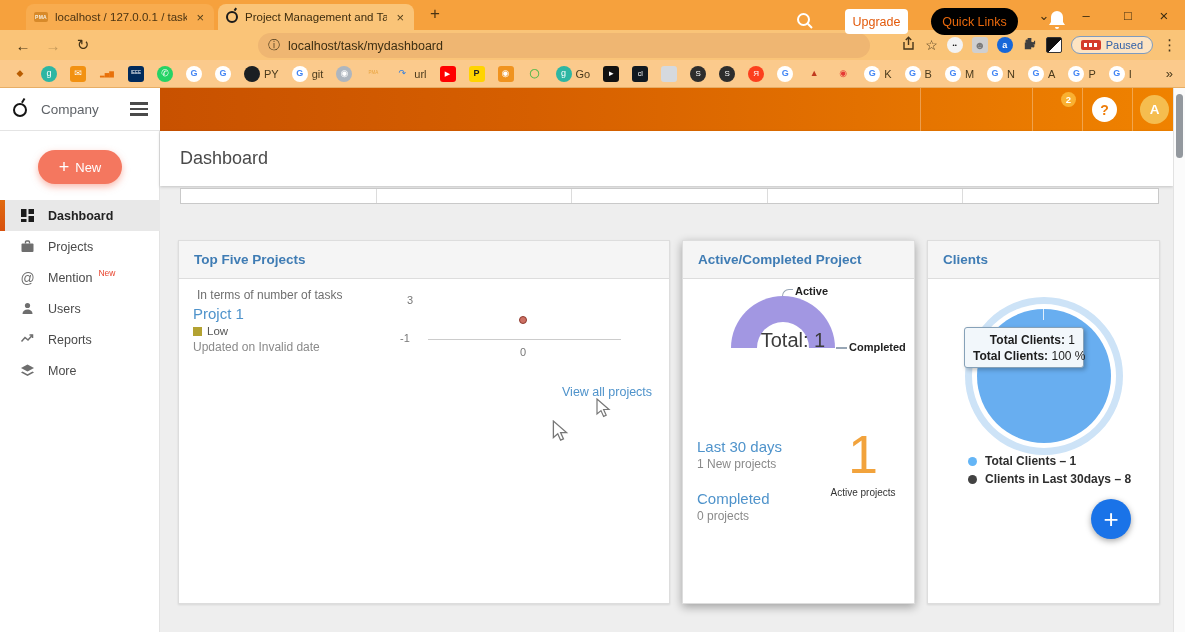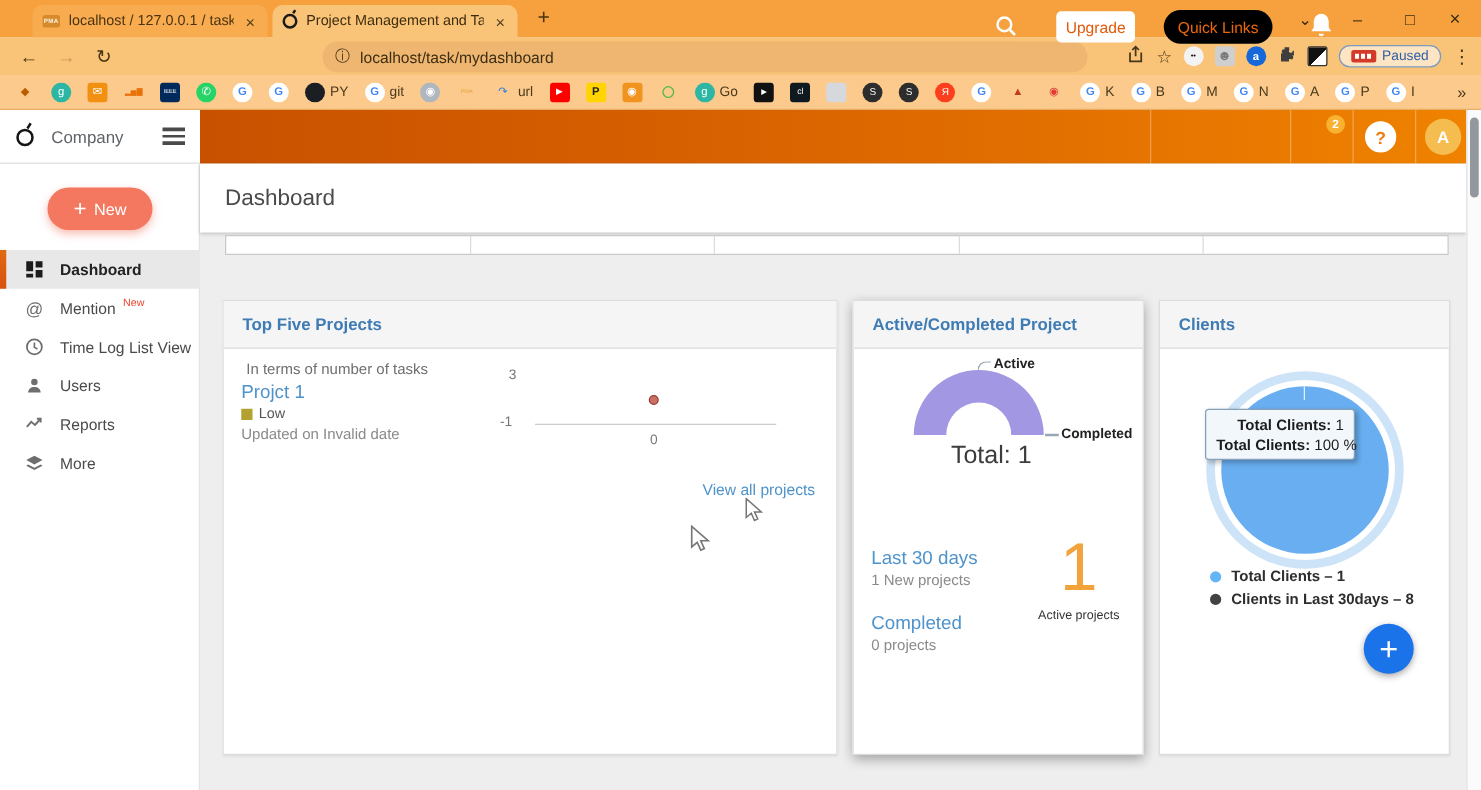--- a/index.html
+++ b/index.html
@@ -94,21 +94,21 @@
   .tick { position:absolute; font-size:11px; color:#777; }
   .c1-axisline { position:absolute; left:249px; top:98px; width:193px; height:1px; background:#ccc; }
   .c1-dot { position:absolute; left:340px; top:75px; width:8px; height:8px; border-radius:50%; background:#cd7064; border:1.5px solid #8e3a2e; }
   .c1-link { position:absolute; left:383px; top:144px; font-size:12.5px; color:#4f93cb; }
 
   
   .gauge { position:absolute; left:48px; top:55px; width:104px; height:52px; background:#a297e2; border-radius:104px 104px 0 0; }
   .gauge-hole { position:absolute; left:74px; top:81px; width:52px; height:26px; background:#fff; border-radius:52px 52px 0 0; }
   .gauge-lbl-a { position:absolute; left:112px; top:44px; font-size:11px; font-weight:bold; color:#222; }
   .gauge-leader-a { position:absolute; left:99px; top:48px; width:11px; height:7px; border-left:1.5px solid #98a6b5; border-top:1.5px solid #98a6b5; border-top-left-radius:7px; }
-  .gauge-total { position:absolute; left:55px; top:88px; width:110px; text-align:center; font-size:20px; color:#3c3c3c;margin-top:24px; }
+  .gauge-total { position:absolute; left:55px; top:88px; width:110px; text-align:center; font-size:20px; color:#3c3c3c; }
   .gauge-lbl-c { position:absolute; left:166px; top:100px; font-size:11px; font-weight:bold; color:#222; }
   .gauge-leader-c { position:absolute; left:153px; top:106px; width:11px; height:1.5px; background:#98a6b5; }
   .c2-blue { font-size:15px; color:#4f93cb; position:absolute; left:14px; }
   .c2-gray { font-size:12px; color:#8a8a8a; position:absolute; left:14px; }
   .c2-big { position:absolute; left:140px; top:182px; width:80px; text-align:center; font-size:54px; font-weight:400; color:#f2a33c; }
   .c2-biglbl { position:absolute; left:140px; top:246px; width:80px; text-align:center; font-size:10px; color:#333; }
 
   
   .ring { position:absolute; left:37px; top:56px; width:158px; height:158px; border-radius:50%; background:#cde3f7; }
   .ring-gap { position:absolute; left:44px; top:63px; width:144px; height:144px; border-radius:50%; background:#fff; }
@@ -354,30 +354,30 @@
       <div class="mi active">
         <svg width="15" height="15" viewBox="0 0 15 15">
             <rect x="1" y="1" width="5.5" height="8" fill="currentColor"></rect>
             <rect x="8.5" y="1" width="5.5" height="5" fill="currentColor"></rect>
             <rect x="1" y="11" width="5.5" height="3" fill="currentColor"></rect>
             <rect x="8.5" y="8" width="5.5" height="6" fill="currentColor"></rect>
           </svg>
         <span>Dashboard</span>
       </div>
       <div class="mi">
+        <svg width="15" height="15" viewBox="0 0 15 15">
+            <rect x="1.5" y="4.5" width="12" height="8.5" rx="1" fill="currentColor"></rect>
+            <path d="M5.5 4.5V3a1 1 0 0 1 1-1h2a1 1 0 0 1 1 1v1.5" fill="none" stroke="currentColor" stroke-width="1.4"></path>
+          </svg>
+        <span>Projects</span>
+      </div>
+      <div class="mi">
         <span class="at">@</span>
         <span>Mention</span>
         <span class="badge-new">New</span>
-      </div>
-      <div class="mi">
-        <svg width="15" height="15" viewBox="0 0 15 15">
-            <circle cx="7.5" cy="7.5" r="6" fill="none" stroke="currentColor" stroke-width="1.4"></circle>
-            <path d="M7.5 4v3.8l2.5 1.5" fill="none" stroke="currentColor" stroke-width="1.3"></path>
-          </svg>
-        <span>Time Log List View</span>
       </div>
       <div class="mi">
         <svg width="15" height="15" viewBox="0 0 15 15">
             <circle cx="7.5" cy="4.5" r="2.6" fill="currentColor"></circle>
             <path d="M2.5 13c0-2.8 2.2-4.4 5-4.4s5 1.6 5 4.4z" fill="currentColor"></path>
           </svg>
         <span>Users</span>
       </div>
       <div class="mi">
         <svg width="15" height="15" viewBox="0 0 15 15">

